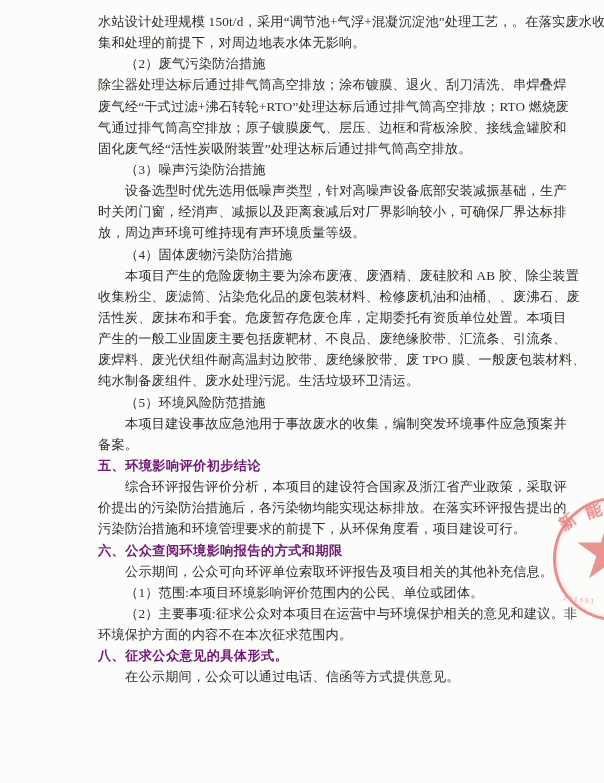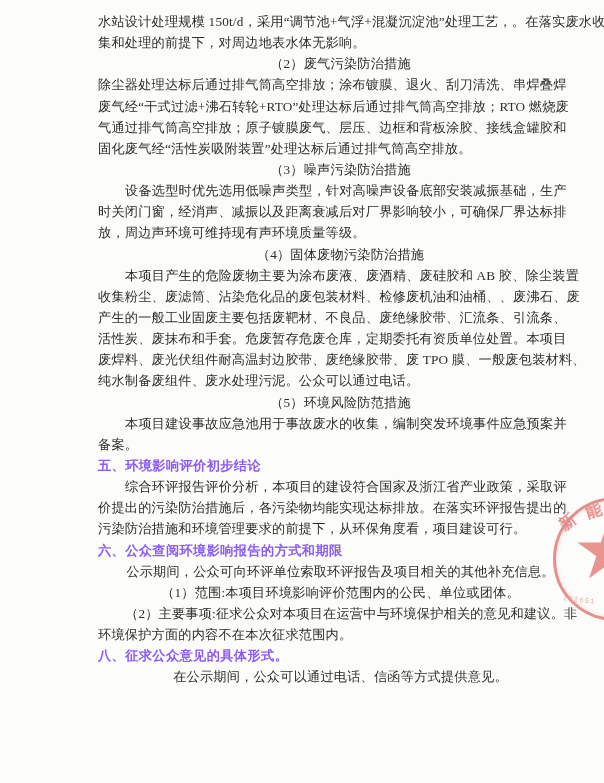--- a/index.html
+++ b/index.html
@@ -16,22 +16,22 @@
     font-size:13.2px;
     line-height:21.15px;
     color:#2e2d2b;
     letter-spacing:0.2px;
     margin-left:32px;
   }
   .textblock div{
     height:21.15px;
     white-space:nowrap;
   }
-  .p{text-indent:27px;text-align:center;}
-  .h{font-weight:bold;color:#8b5cf6;letter-spacing:0.4px;}
+  .p{text-indent:27px;}
+  .h{font-weight:bold;color:#701a75;letter-spacing:0.4px;}
   
   .seal{
     position:absolute;
     left:553px;top:497px;
     width:124px;height:124px;
     opacity:.82;
     pointer-events:none;
   }
   .seal-ring{
     position:absolute;left:0;top:0;right:0;bottom:0;
@@ -80,24 +80,24 @@
     <div class="c">废气经“干式过滤+沸石转轮+RTO”处理达标后通过排气筒高空排放；RTO 燃烧废</div>
     <div class="c">气通过排气筒高空排放；原子镀膜废气、层压、边框和背板涂胶、接线盒罐胶和</div>
     <div class="c">固化废气经“活性炭吸附装置”处理达标后通过排气筒高空排放。</div>
     <div class="p">（3）噪声污染防治措施</div>
     <div class="p">设备选型时优先选用低噪声类型，针对高噪声设备底部安装减振基础，生产</div>
     <div class="c">时关闭门窗，经消声、减振以及距离衰减后对厂界影响较小，可确保厂界达标排</div>
     <div class="c">放，周边声环境可维持现有声环境质量等级。</div>
     <div class="p">（4）固体废物污染防治措施</div>
     <div class="p">本项目产生的危险废物主要为涂布废液、废酒精、废硅胶和 AB 胶、除尘装置</div>
     <div class="c">收集粉尘、废滤筒、沾染危化品的废包装材料、检修废机油和油桶、、废沸石、废</div>
+    <div class="c">活性炭、废抹布和手套。危废暂存危废仓库，定期委托有资质单位处置。本项目</div>
     <div class="c">产生的一般工业固废主要包括废靶材、不良品、废绝缘胶带、汇流条、引流条、</div>
-    <div class="c">活性炭、废抹布和手套。危废暂存危废仓库，定期委托有资质单位处置。本项目</div>
     <div class="c">废焊料、废光伏组件耐高温封边胶带、废绝缘胶带、废 TPO 膜、一般废包装材料、</div>
-    <div class="c">纯水制备废组件、废水处理污泥。公众可以通过电话。</div>
+    <div class="c">纯水制备废组件、废水处理污泥。生活垃圾环卫清运。</div>
     <div class="p">（5）环境风险防范措施</div>
     <div class="p">本项目建设事故应急池用于事故废水的收集，编制突发环境事件应急预案并</div>
     <div class="c">备案。</div>
     <div class="h">五、环境影响评价初步结论</div>
     <div class="p">综合环评报告评价分析，本项目的建设符合国家及浙江省产业政策，采取评</div>
     <div class="c">价提出的污染防治措施后，各污染物均能实现达标排放。在落实环评报告提出的</div>
     <div class="c">污染防治措施和环境管理要求的前提下，从环保角度看，项目建设可行。</div>
     <div class="h">六、公众查阅环境影响报告的方式和期限</div>
     <div class="p">公示期间，公众可向环评单位索取环评报告及项目相关的其他补充信息。</div>
     <div class="p">（1）范围:本项目环境影响评价范围内的公民、单位或团体。</div>

